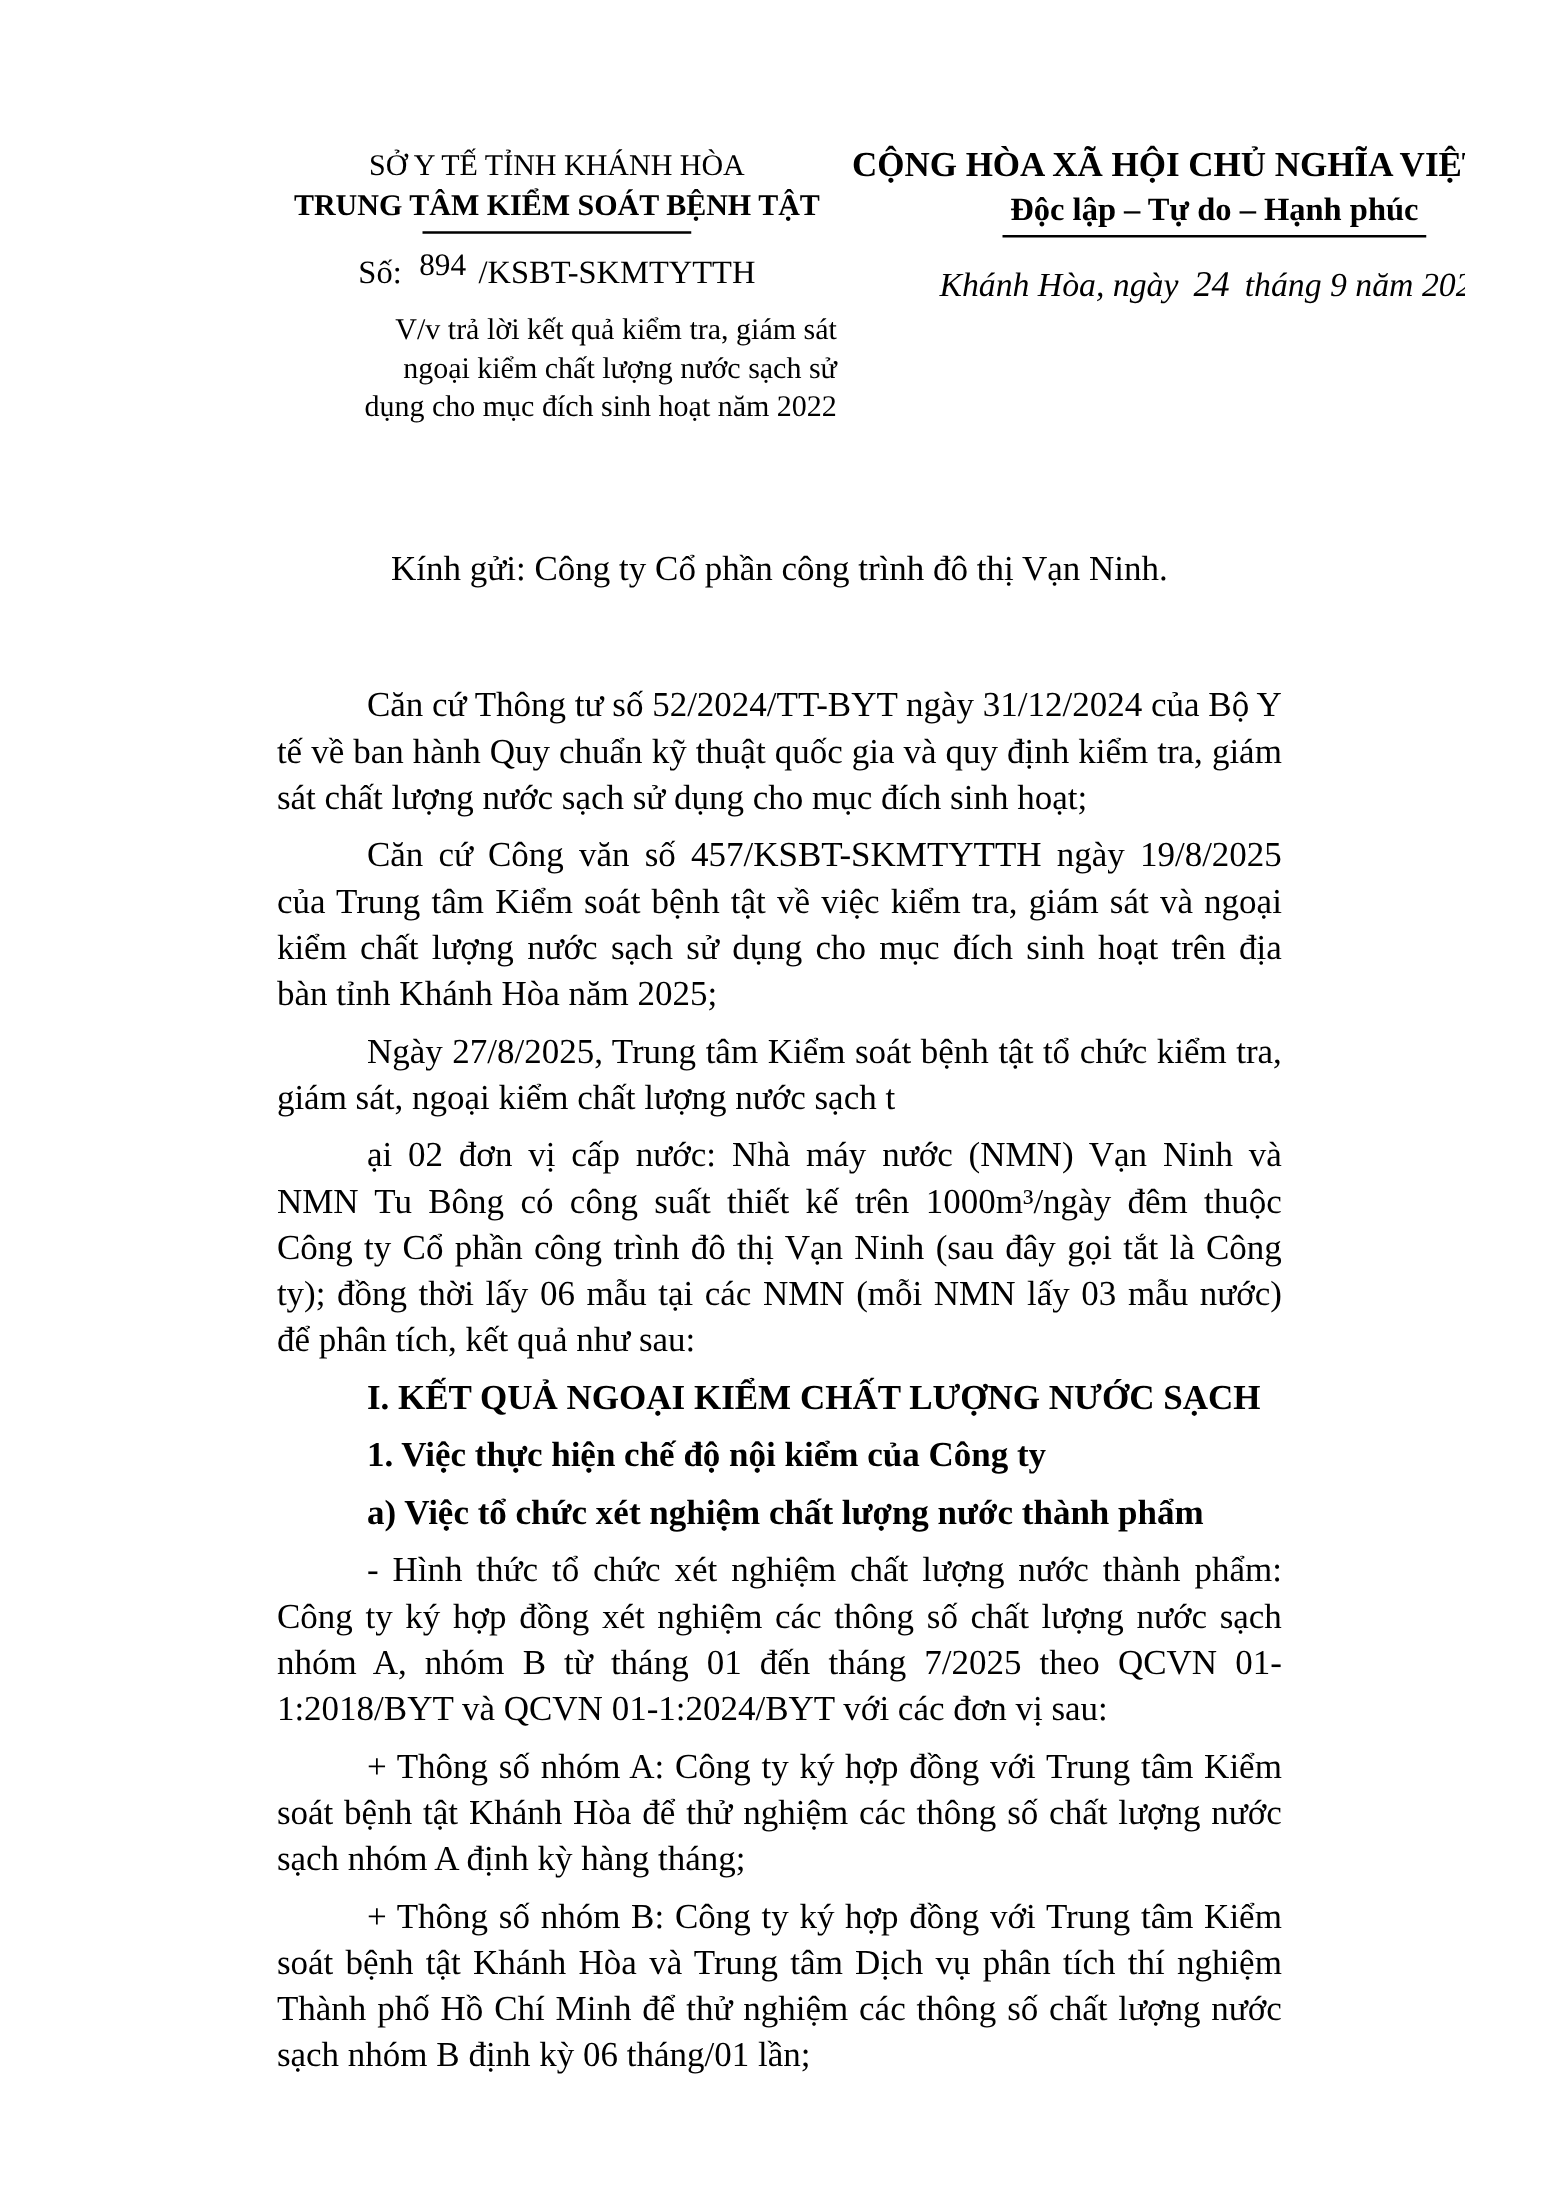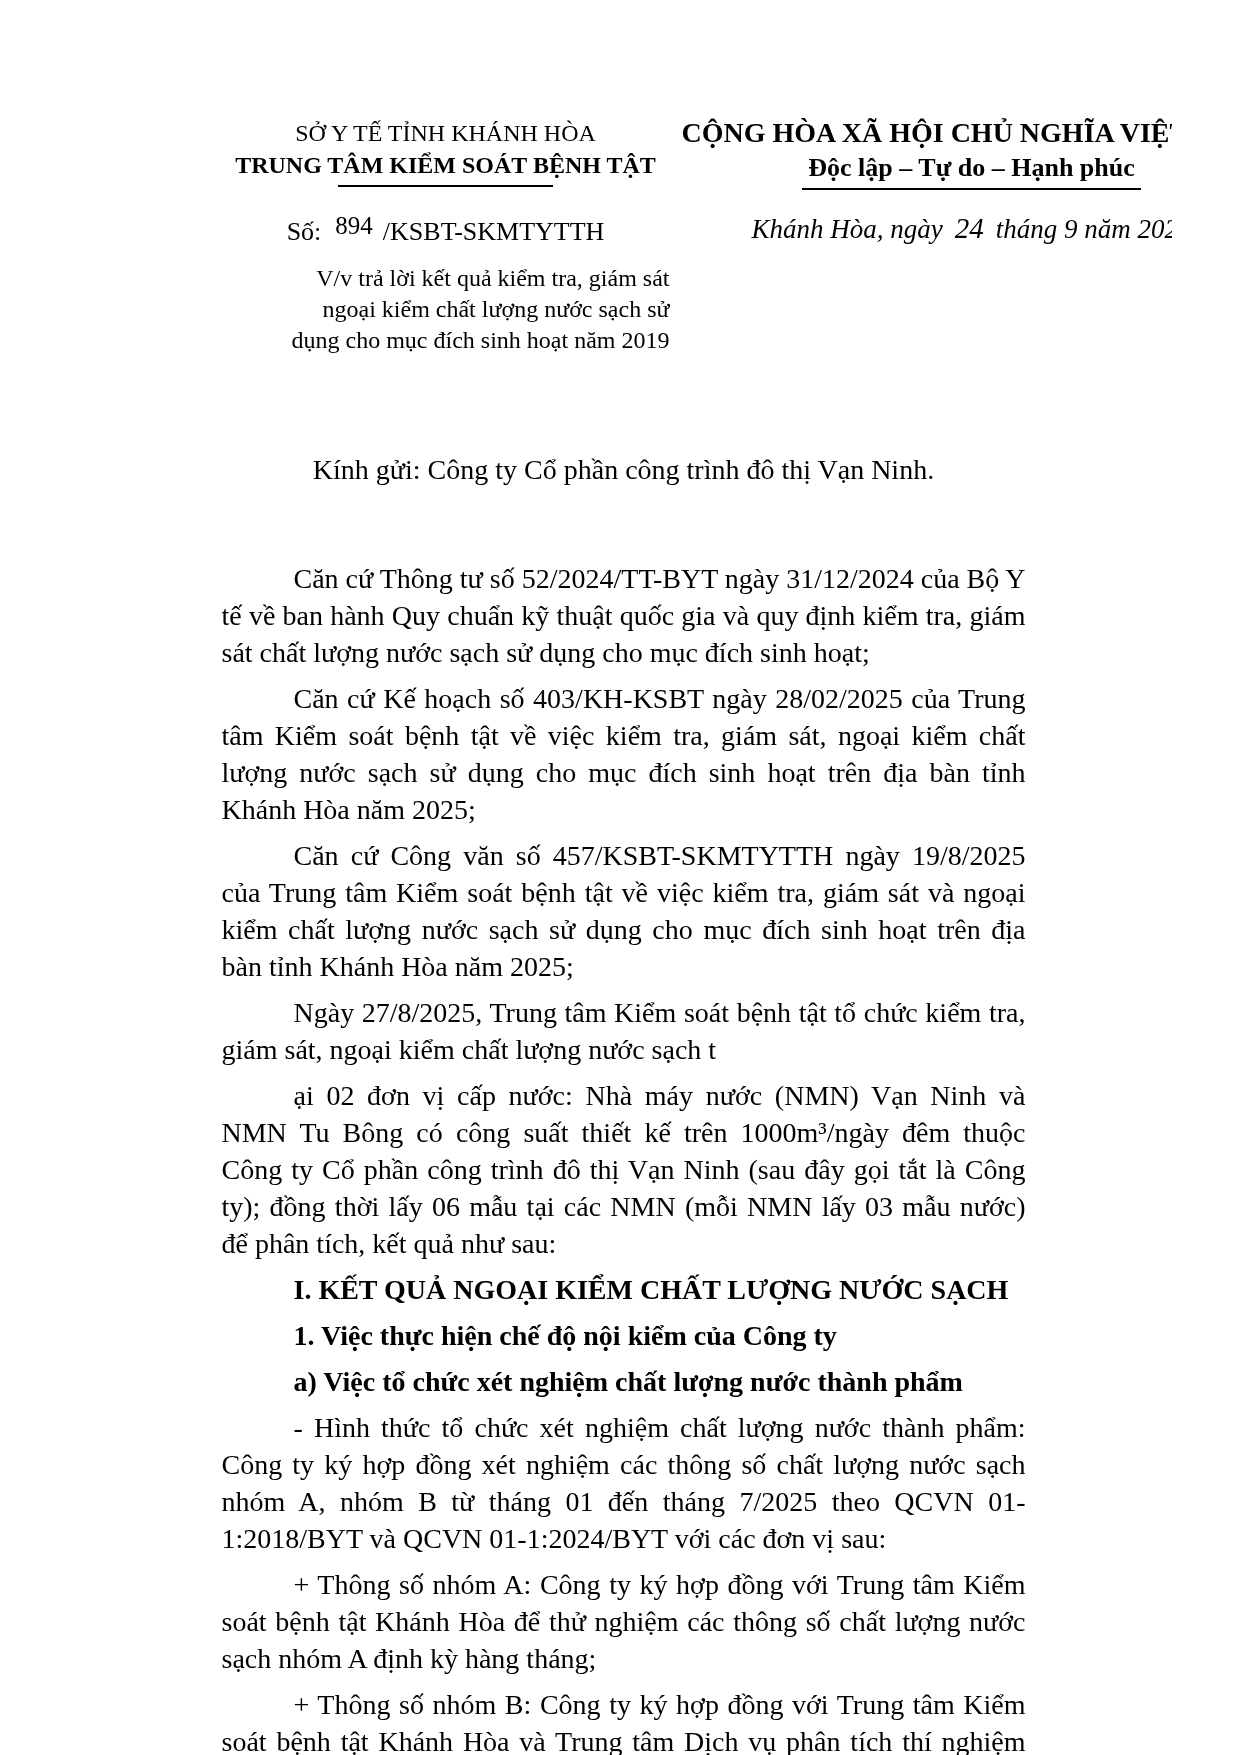--- a/index.html
+++ b/index.html
@@ -31,21 +31,21 @@
     text-align: center;
     padding-left: 12px;
   }
   .org-parent { font-size: 24px; line-height: 30px; }
   .org-name   { font-size: 24px; line-height: 30px; font-weight: bold; margin-top: 2px; }
   .org-underline {
     width: 215px; height: 0;
     border-top: 2px solid #000;
     margin: 5px auto 0 auto;
   }
-  .doc-number { font-size: 26px; margin-top: 30px; white-space: nowrap; }
+  .doc-number { font-size: 26px; margin-top: 16px; white-space: nowrap; }
   .doc-number .num {
     display: inline-block;
     position: relative;
     top: -6px;
     font-size: 25px;
     margin: 0 10px 0 14px;
   }
   .subject {
     font-size: 24px;
     line-height: 31px;
@@ -105,41 +105,40 @@
     <div class="header-left">
       <div class="org-parent">SỞ Y TẾ TỈNH KHÁNH HÒA</div>
       <div class="org-name">TRUNG TÂM KIỂM SOÁT BỆNH TẬT</div>
       <div class="org-underline"></div>
       <div class="doc-number">
         <span>Số:</span><span class="num">894</span><span>/KSBT-SKMTYTTH</span>
       </div>
       <div class="subject">
         <div>V/v trả lời kết quả kiểm tra, giám sát</div>
         <div>ngoại kiểm chất lượng nước sạch sử</div>
-        <div>dụng cho mục đích sinh hoạt năm 2019</div>
+        <div>dụng cho mục đích sinh hoạt năm 2022</div>
       </div>
     </div>
 
     <div class="header-right">
       <div class="country">CỘNG HÒA XÃ HỘI CHỦ NGHĨA VIỆT NAM</div>
       <div class="motto-wrap">
         <span class="motto">Độc lập – Tự do – Hạnh phúc</span>
       </div>
       <div class="dateline">
         <span>Khánh Hòa, ngày</span><span class="day">24</span><span>tháng 9  năm 2025</span>
       </div>
     </div>
 
   </div>
 
   <div class="salutation">Kính gửi: Công ty Cổ phần công trình đô thị Vạn Ninh.</div>
 
   <div class="body-text">
     <p class="para">Căn cứ Thông tư số 52/2024/TT-BYT ngày 31/12/2024 của Bộ Y tế về ban hành Quy chuẩn kỹ thuật quốc gia và quy định kiểm tra, giám sát chất lượng nước sạch sử dụng cho mục đích sinh hoạt;</p>
-    <p class="para">Căn cứ Kế hoạch số 403/KH-KSBT ngày 28/02/2025 của Trung tâm Kiểm soát bệnh tật về việc kiểm tra, giám sát, ngoại kiểm chất lượng nước sạch sử dụng cho mục đích sinh hoạt trên địa bàn tỉnh Khánh Hòa năm 2025;</p>
     <p class="para">Căn cứ Công văn số 457/KSBT-SKMTYTTH ngày 19/8/2025 của Trung tâm Kiểm soát bệnh tật về việc kiểm tra, giám sát và ngoại kiểm chất lượng nước sạch sử dụng cho mục đích sinh hoạt trên địa bàn tỉnh Khánh Hòa năm 2025;</p>
     <p class="para">Ngày 27/8/2025, Trung tâm Kiểm soát bệnh tật tổ chức kiểm tra, giám sát, ngoại kiểm chất lượng nước sạch t</p>
     <p class="para">ại 02 đơn vị cấp nước: Nhà máy nước (NMN) Vạn Ninh và NMN Tu Bông có công suất thiết kế trên 1000m³/ngày đêm thuộc Công ty Cổ phần công trình đô thị Vạn Ninh (sau đây gọi tắt là Công ty); đồng thời lấy 06 mẫu tại các NMN (mỗi NMN lấy 03 mẫu nước) để phân tích, kết quả như sau:</p>
     <p class="para heading">I. KẾT QUẢ NGOẠI KIỂM CHẤT LƯỢNG NƯỚC SẠCH</p>
     <p class="para heading">1. Việc thực hiện chế độ nội kiểm của Công ty</p>
     <p class="para heading">a) Việc tổ chức xét nghiệm chất lượng nước thành phẩm</p>
     <p class="para">- Hình thức tổ chức xét nghiệm chất lượng nước thành phẩm: Công ty ký hợp đồng xét nghiệm các thông số chất lượng nước sạch nhóm A, nhóm B từ tháng 01 đến tháng 7/2025 theo QCVN 01-1:2018/BYT và QCVN 01-1:2024/BYT với các đơn vị sau:</p>
     <p class="para">+ Thông số nhóm A: Công ty ký hợp đồng với Trung tâm Kiểm soát bệnh tật Khánh Hòa để thử nghiệm các thông số chất lượng nước sạch nhóm A định kỳ hàng tháng;</p>
     <p class="para">+ Thông số nhóm B: Công ty ký hợp đồng với Trung tâm Kiểm soát bệnh tật Khánh Hòa và Trung tâm Dịch vụ phân tích thí nghiệm Thành phố Hồ Chí Minh để thử nghiệm các thông số chất lượng nước sạch nhóm B định kỳ 06 tháng/01 lần;</p>
   </div>

